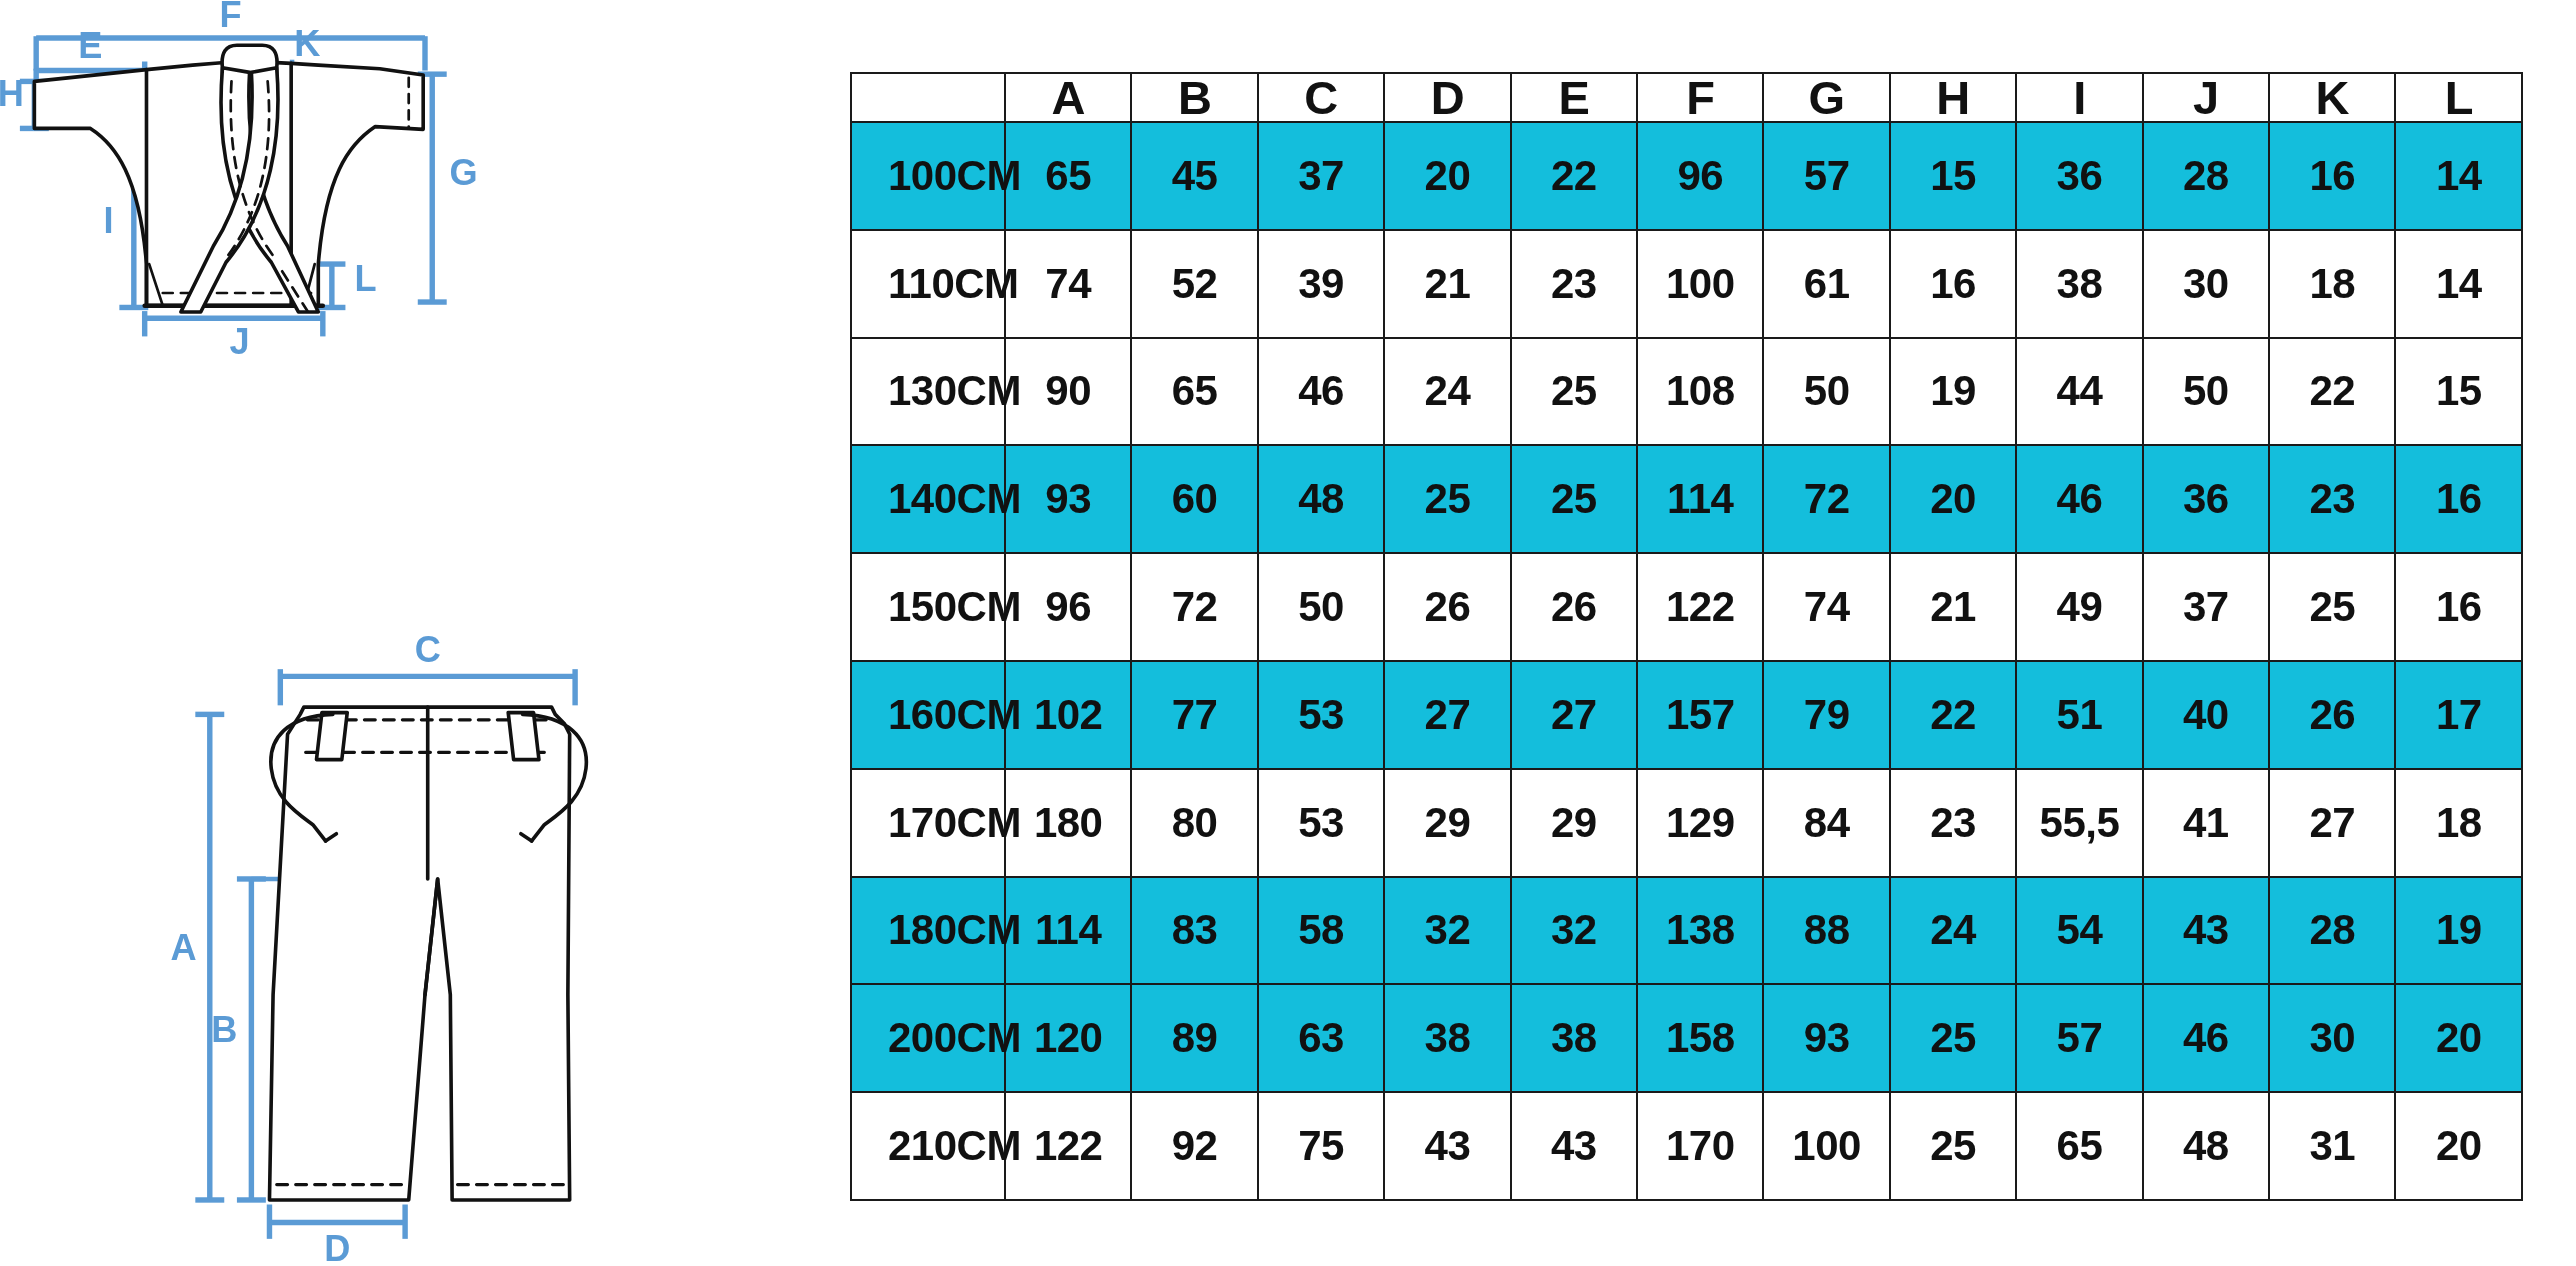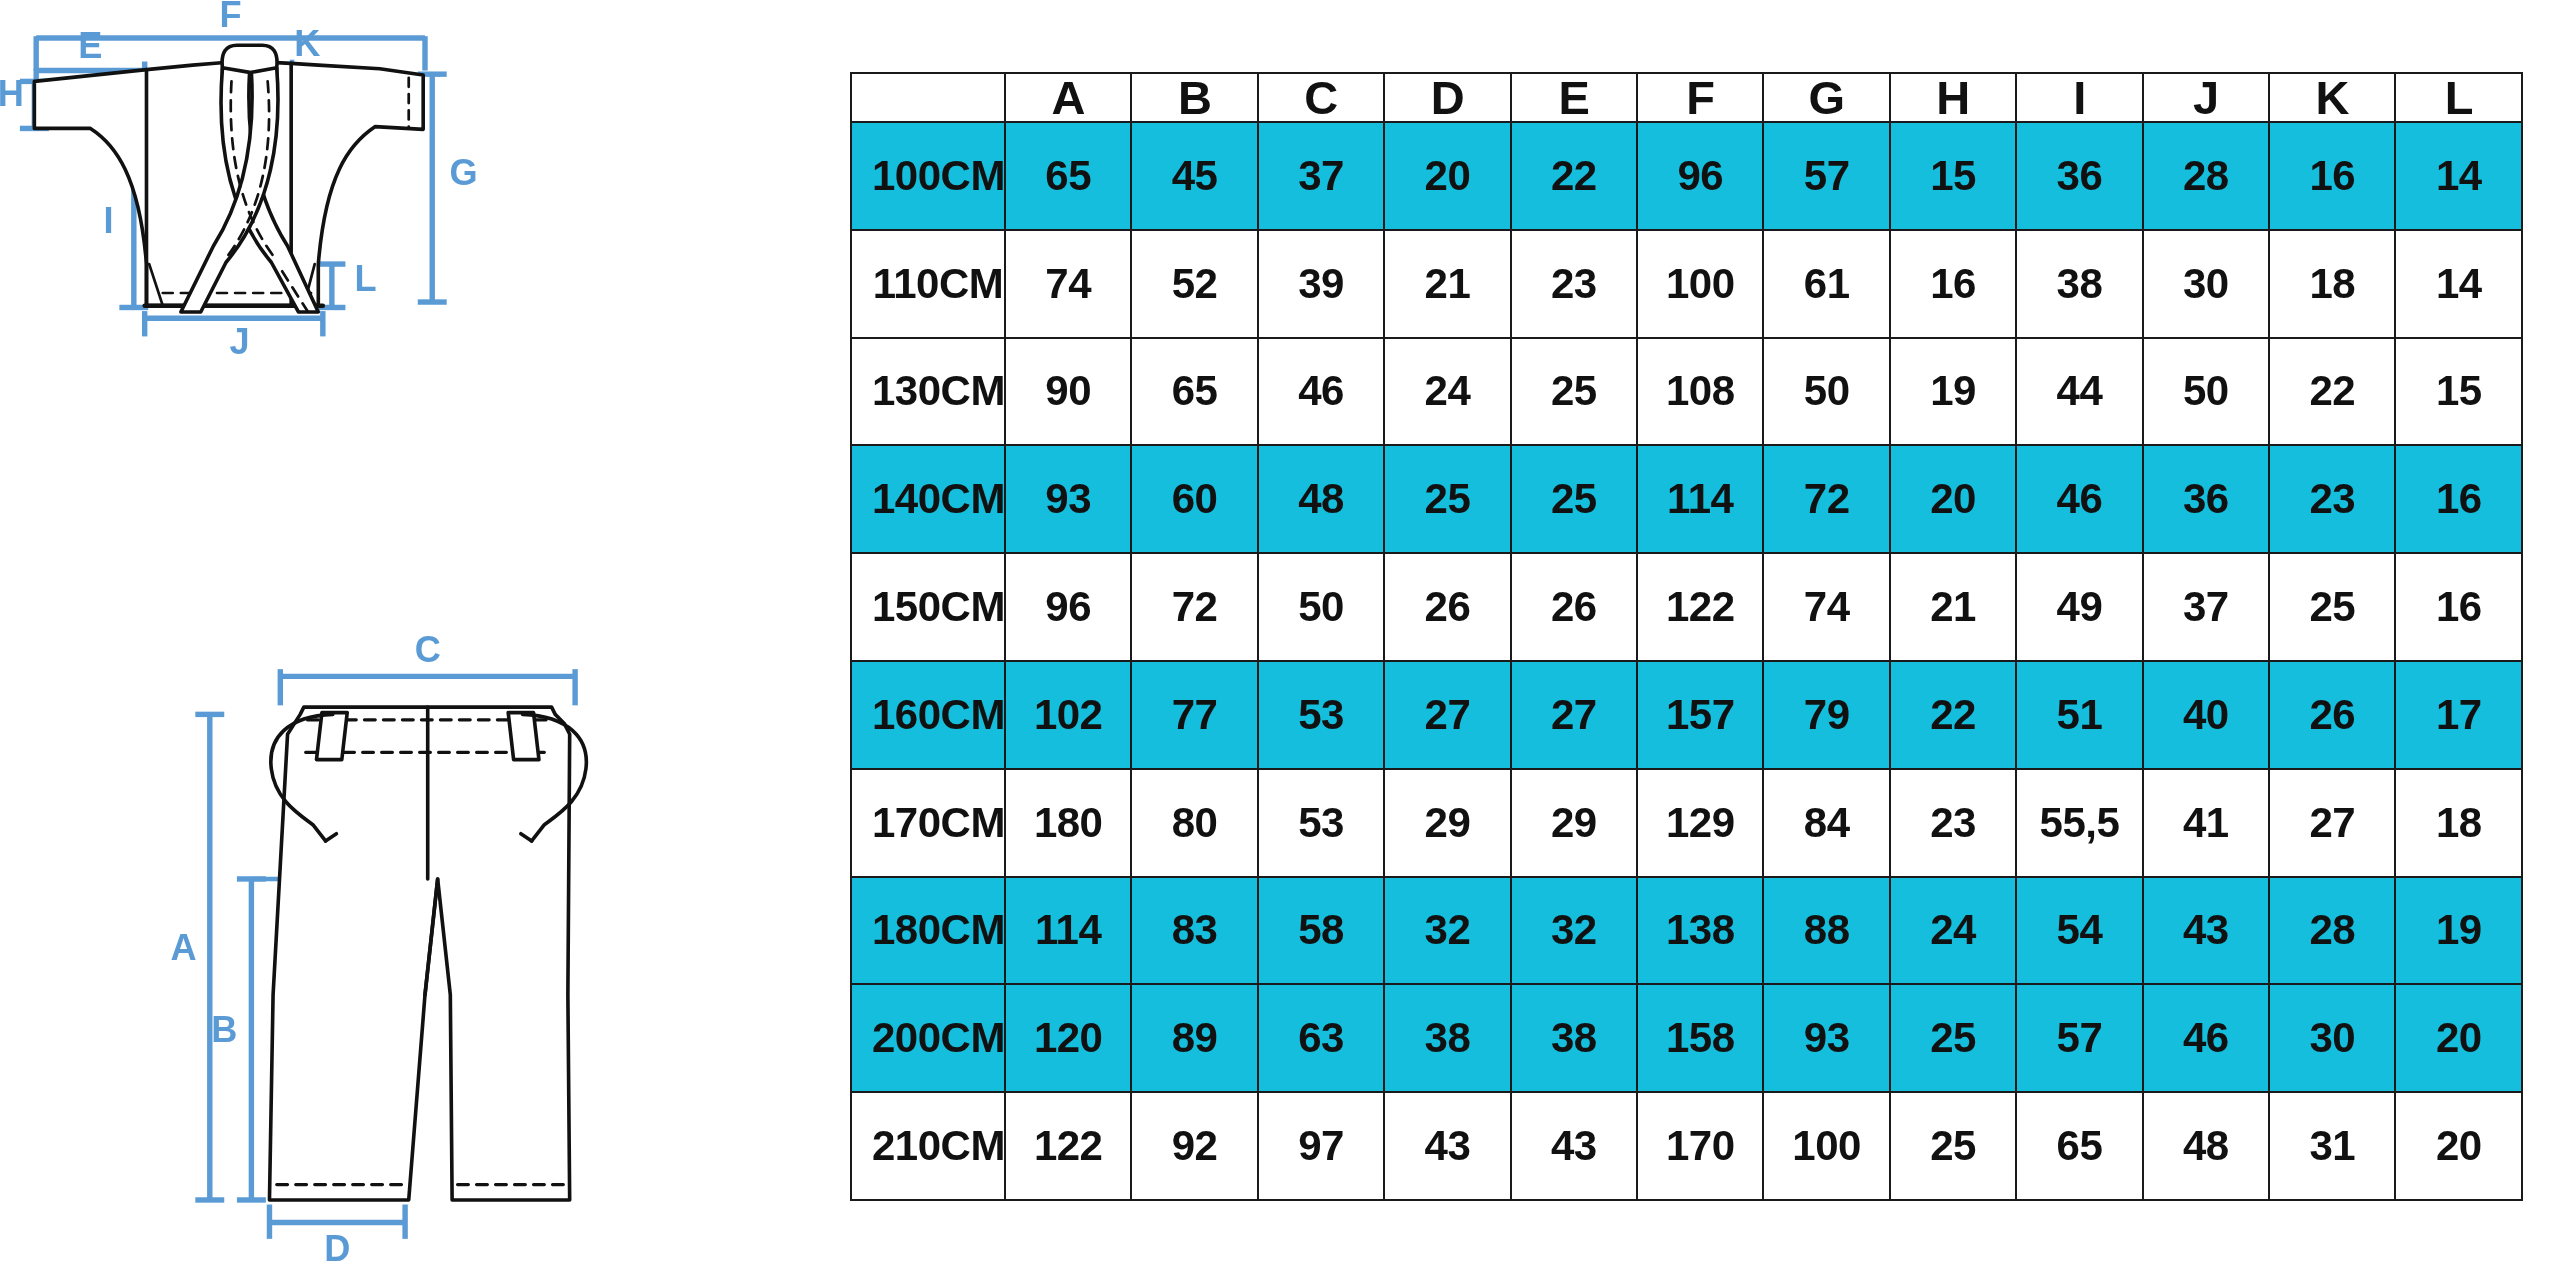--- a/index.html
+++ b/index.html
@@ -36,21 +36,21 @@
     font-size: 42px;
     letter-spacing: -0.5px;
     line-height: 1;
     background: #ffffff;
   }
   table.size-table col.c-size { width: 154px; }
   table.size-table th.hdr-blank { background: #ffffff; }
   table.size-table th.hdr-letter { font-size: 47px; }
   td.size-label {
     text-align: left;
-    padding-left: 20px;
+    padding-left: 36px;
     font-size: 42px;
     letter-spacing: -0.9px;
     margin-left: 43px;
   }
   tr.alt th, tr.alt td { background: #14bedc; }
 
   
   .dim-label {
     font-family: "Liberation Sans", sans-serif;
     font-weight: bold;
@@ -426,21 +426,21 @@
             <td>25</td>
             <td>57</td>
             <td>46</td>
             <td>30</td>
             <td>20</td>
           </tr>
           <tr>
             <td class="size-label">210CM</td>
             <td>122</td>
             <td>92</td>
-            <td>97</td>
+            <td>75</td>
             <td>43</td>
             <td>43</td>
             <td>170</td>
             <td>100</td>
             <td>25</td>
             <td>65</td>
             <td>48</td>
             <td>31</td>
             <td>20</td>
           </tr>

